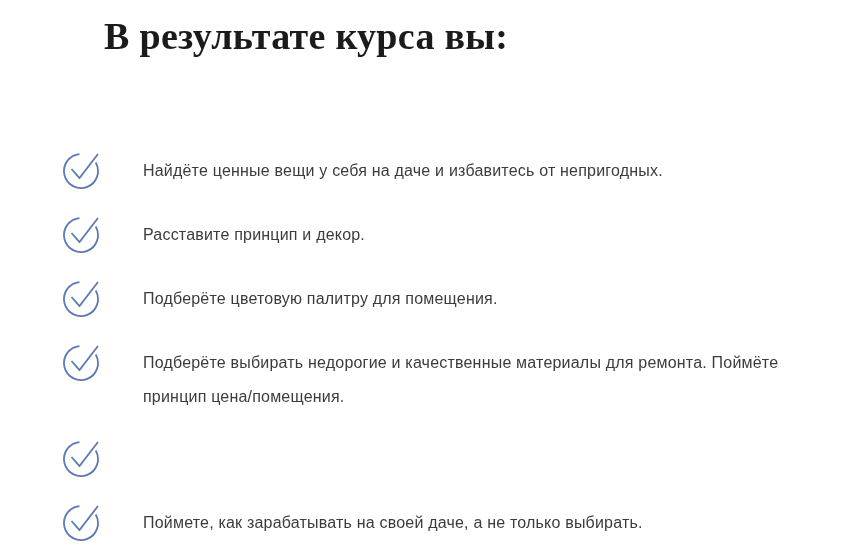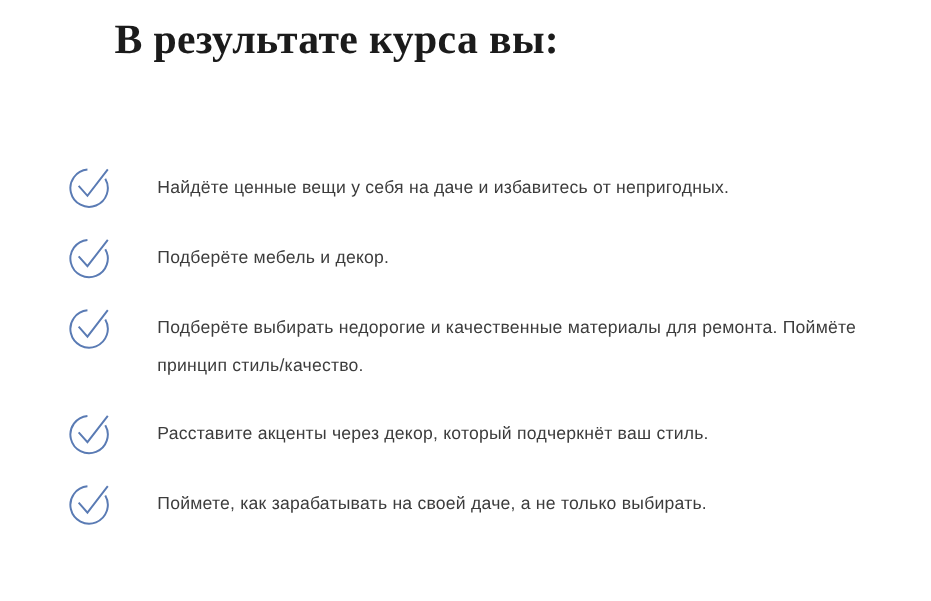--- a/index.html
+++ b/index.html
@@ -84,44 +84,50 @@
         <div class="item-line">Найдёте ценные вещи у себя на даче и избавитесь от непригодных.</div>
       </div>
     </li>
 
     <li class="benefit-item">
       <svg class="check-icon" viewBox="0 0 46 46" aria-hidden="true">
         <path d="M 19.5 10.1 A 17 17 0 1 0 35.7 18.5"></path>
         <path d="M 11.5 25 L 19.5 34 L 38 10"></path>
       </svg>
       <div class="item-text">
-        <div class="item-line">Подберёте мебель и декор.</div>
-      </div>
-    </li>
-
-
-    <li class="benefit-item">
-      <svg class="check-icon" viewBox="0 0 46 46" aria-hidden="true">
-        <path d="M 19.5 10.1 A 17 17 0 1 0 35.7 18.5"></path>
-        <path d="M 11.5 25 L 19.5 34 L 38 10"></path>
-      </svg>
-      <div class="item-text">
-        <div class="item-line">Подберёте выбирать недорогие и качественные материалы для ремонта. Поймёте</div>
-        <div class="item-line">принцип стиль/качество.</div>
+        <div class="item-line">Расставите принцип и декор.</div>
       </div>
     </li>
 
     <li class="benefit-item">
       <svg class="check-icon" viewBox="0 0 46 46" aria-hidden="true">
         <path d="M 19.5 10.1 A 17 17 0 1 0 35.7 18.5"></path>
         <path d="M 11.5 25 L 19.5 34 L 38 10"></path>
       </svg>
       <div class="item-text">
-        <div class="item-line">Расставите акценты через декор, который подчеркнёт ваш стиль.</div>
+        <div class="item-line">Подберёте цветовую палитру для помещения.</div>
       </div>
+    </li>
+
+    <li class="benefit-item">
+      <svg class="check-icon" viewBox="0 0 46 46" aria-hidden="true">
+        <path d="M 19.5 10.1 A 17 17 0 1 0 35.7 18.5"></path>
+        <path d="M 11.5 25 L 19.5 34 L 38 10"></path>
+      </svg>
+      <div class="item-text">
+        <div class="item-line">Подберёте выбирать недорогие и качественные материалы для ремонта. Поймёте</div>
+        <div class="item-line">принцип цена/помещения.</div>
+      </div>
+    </li>
+
+    <li class="benefit-item">
+      <svg class="check-icon" viewBox="0 0 46 46" aria-hidden="true">
+        <path d="M 19.5 10.1 A 17 17 0 1 0 35.7 18.5"></path>
+        <path d="M 11.5 25 L 19.5 34 L 38 10"></path>
+      </svg>
     </li>
 
     <li class="benefit-item">
       <svg class="check-icon" viewBox="0 0 46 46" aria-hidden="true">
         <path d="M 19.5 10.1 A 17 17 0 1 0 35.7 18.5"></path>
         <path d="M 11.5 25 L 19.5 34 L 38 10"></path>
       </svg>
       <div class="item-text">
         <div class="item-line">Поймете, как зарабатывать на своей даче, а не только выбирать.</div>
       </div>

